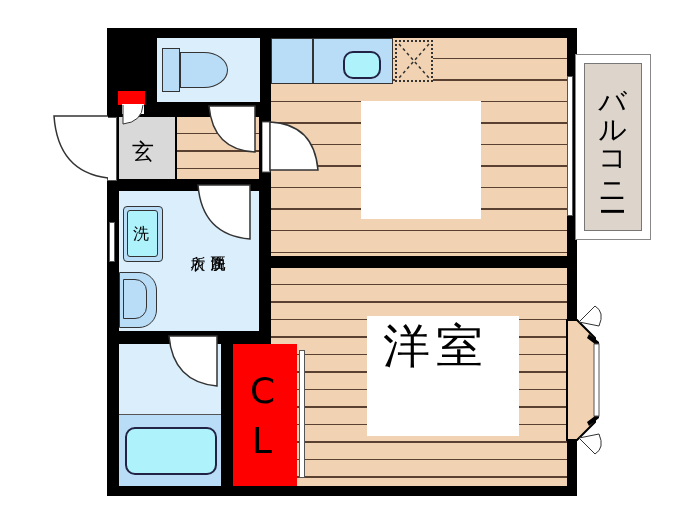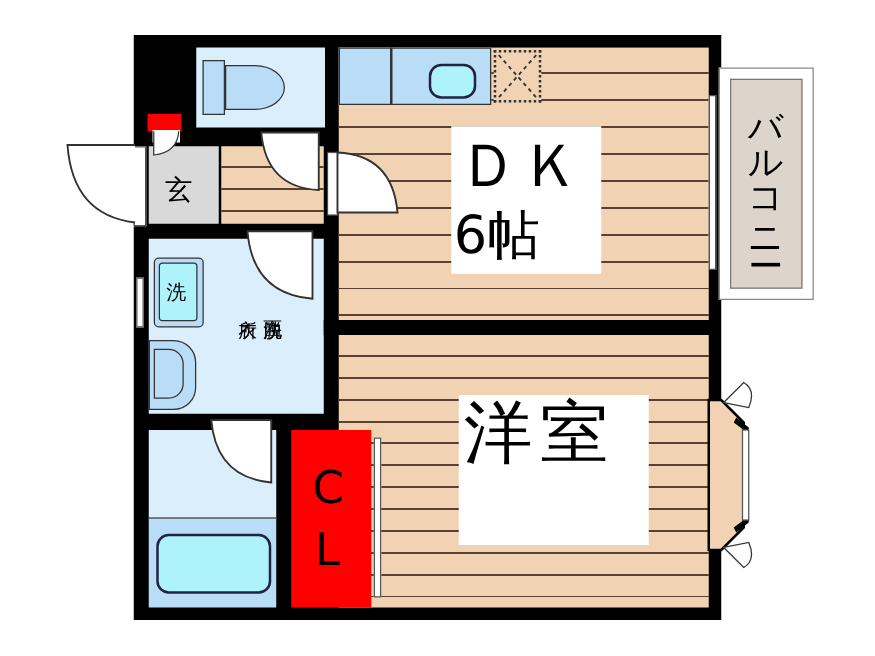--- a/index.html
+++ b/index.html
@@ -27,30 +27,28 @@
 <div class="abs cyan" style="left:343px;top:51px;width:38px;height:28px;"></div>
 
 <div class="abs" style="left:395px;top:40px;width:38px;height:42px;border:2px dotted #333;background:#f1d3b3;">
   <svg width="34" height="38" style="position:absolute;left:0;top:0">
     <line x1="2" y1="2" x2="32" y2="36" stroke="#333" stroke-width="1.5" stroke-dasharray="3,3"></line>
     <line x1="32" y1="2" x2="2" y2="36" stroke="#333" stroke-width="1.5" stroke-dasharray="3,3"></line>
   </svg>
 </div>
 
 <div class="abs label-box" style="left:361px;top:101px;width:120px;height:118px;">
-  <div class="abs txt" style="left:6px;top:6px;font-size:48px;line-height:52px;letter-spacing:2px;">ＤＫ</div>
-  <div class="abs txt" style="left:2px;top:62px;font-size:42px;line-height:50px;">6帖</div>
 </div>
 
 <div class="abs win" style="left:347px;top:259px;width:143px;height:6px;"></div>
 <div class="abs" style="left:418px;top:258px;width:1px;height:8px;background:#333;"></div>
 
 <div class="abs floor-s" style="left:271px;top:268px;width:296px;height:218px;"></div>
 <div class="abs label-box" style="left:367px;top:316px;width:152px;height:120px;">
-  <div class="abs txt" style="left:4px;top:2px;font-size:55px;line-height:56px;letter-spacing:6px;">洋室</div>
+  <div class="abs txt" style="left:16px;top:2px;font-size:47px;line-height:56px;letter-spacing:6px;">洋室</div>
 </div>
 
 <div class="abs" style="left:565px;top:318px;width:40px;height:124px;">
   <svg width="40" height="124">
     <polygon points="2,2 12,2 30,20 30,104 12,122 2,122" fill="#f1d3b3" stroke="#000" stroke-width="2"></polygon>
     <polygon points="24,16 34,24 34,100 24,108 22,104 30,98 30,26 22,20" fill="#000"></polygon>
     <rect x="29" y="26" width="5" height="72" fill="#fff" stroke="#555" stroke-width="1"></rect>
   </svg>
 </div>
 <svg class="abs" style="left:575px;top:298px" width="30" height="30">

